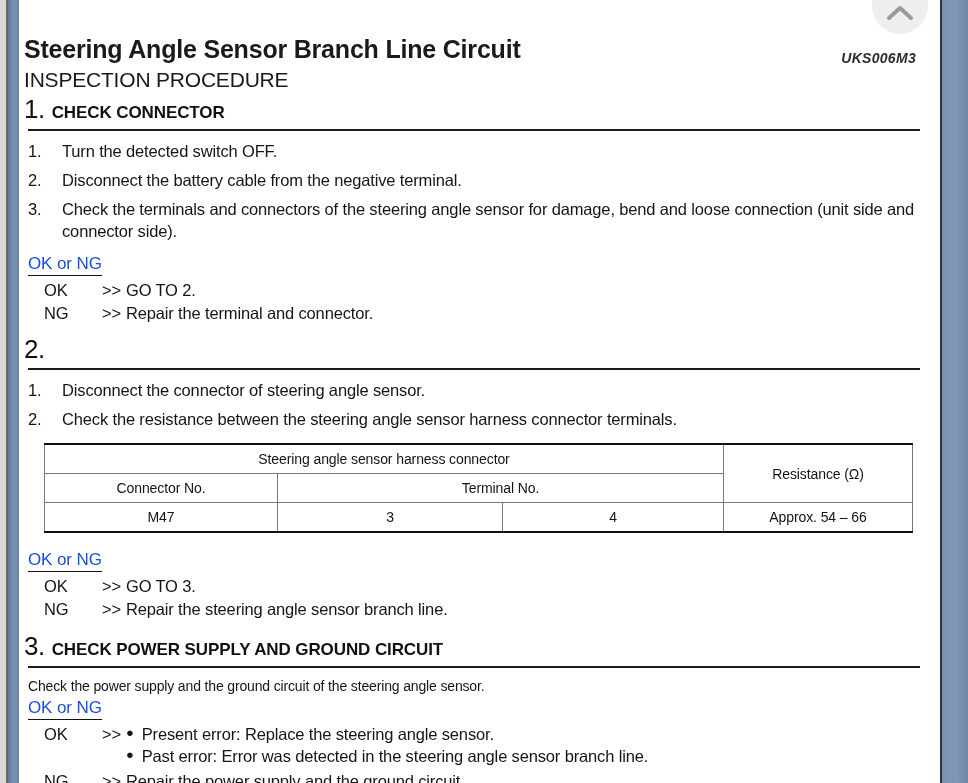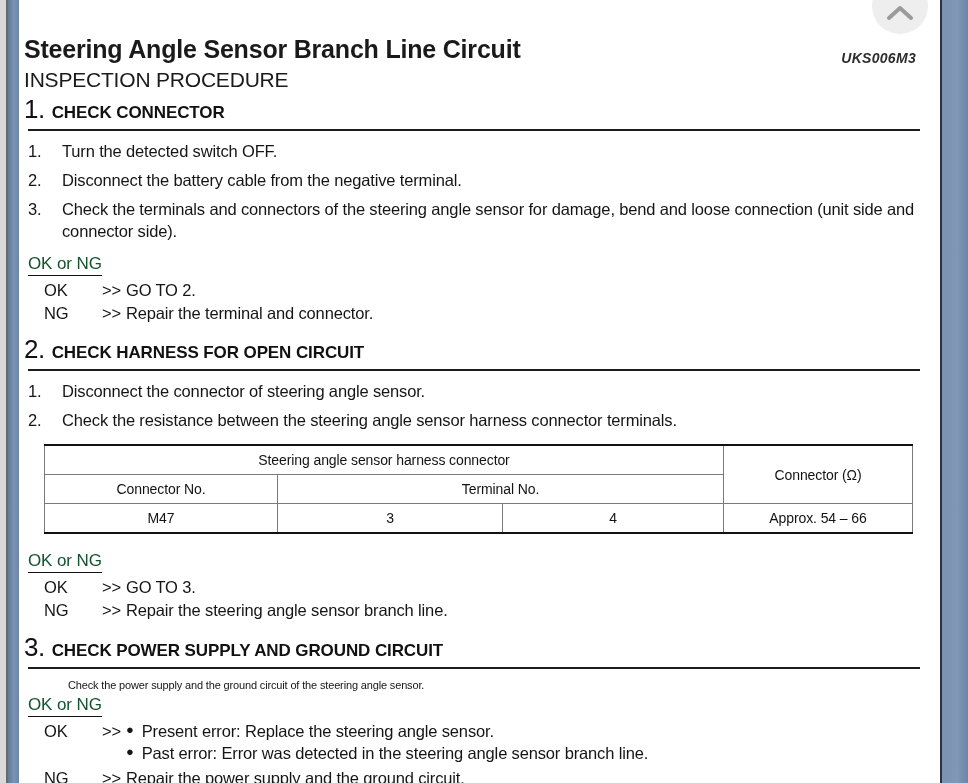--- a/index.html
+++ b/index.html
@@ -134,21 +134,21 @@
     line-height: 1.33;
     margin-bottom: 7px;
     letter-spacing: -0.15px;
   }
   .olist .num { width: 38px; flex: 0 0 38px; padding-left: 4px; }
   .olist .txt { flex: 1 1 auto; }
 
   
   .oknglabel {
     font-size: 17px;
-    color: #14532d;
+    color: #1d4ed8;
     display: inline-block;
     border-bottom: 1.6px solid #111;
     padding-bottom: 1px;
     margin: 4px 0 3px 4px;
     letter-spacing: -0.1px;
   }
   .res-list { margin: 0 0 0 0; padding: 0; list-style: none; }
   .res-row {
     display: flex;
     font-size: 16.5px;
@@ -258,41 +258,40 @@
           <span class="res-val">
             <span class="res-arrow">&gt;&gt;</span>
             <span>Repair the terminal and connector.</span>
           </span>
         </li>
       </ul>
 
       
       <div class="step-head" style="margin-top:12px;">
         <span class="step-num">2.</span>
-        <span class="step-title">CHECK HARNESS FOR OPEN CIRCUIT</span>
       </div>
       <div class="rule"></div>
 
       <ul class="olist">
         <li>
           <span class="num">1.</span>
           <span class="txt">Disconnect the connector of steering angle sensor.</span>
         </li>
         <li>
           <span class="num">2.</span>
           <span class="txt">Check the resistance between the steering angle sensor harness connector terminals.</span>
         </li>
       </ul>
 
       
       <table class="res-table">
         <tbody>
           <tr class="top">
             <td class="cell-group" colspan="3">Steering angle sensor harness connector</td>
-            <td class="cell-group" rowspan="2">Connector (Ω)</td>
+            <td class="cell-group" rowspan="2">Resistance (Ω)</td>
           </tr>
           <tr>
             <td class="cell-sub" style="width:233px;">Connector No.</td>
             <td class="cell-sub" colspan="2">Terminal No.</td>
           </tr>
           <tr class="last">
             <td class="cell-data">M47</td>
             <td class="cell-data" style="width:225px;">3</td>
             <td class="cell-data" style="width:221px;">4</td>
             <td class="cell-data">Approx. 54 – 66</td>
@@ -318,21 +317,21 @@
         </li>
       </ul>
 
       
       <div class="step-head" style="margin-top:12px;">
         <span class="step-num">3.</span>
         <span class="step-title">CHECK POWER SUPPLY AND GROUND CIRCUIT</span>
       </div>
       <div class="rule"></div>
 
-      <div style="font-size:11px;color:#151515;padding-left:4px;letter-spacing:-0.15px;margin-left:40px;">Check the power supply and the ground circuit of the steering angle sensor.</div>
+      <div style="font-size:14px;color:#151515;padding-left:4px;letter-spacing:-0.15px;">Check the power supply and the ground circuit of the steering angle sensor.</div>
 
       <div class="oknglabel">OK or NG</div>
 
       <ul class="res-list">
         <li class="res-row">
           <span class="res-key">OK</span>
           <span class="res-val">
             <span class="res-arrow">&gt;&gt;</span>
             <ul class="res-sub">
               <li>

